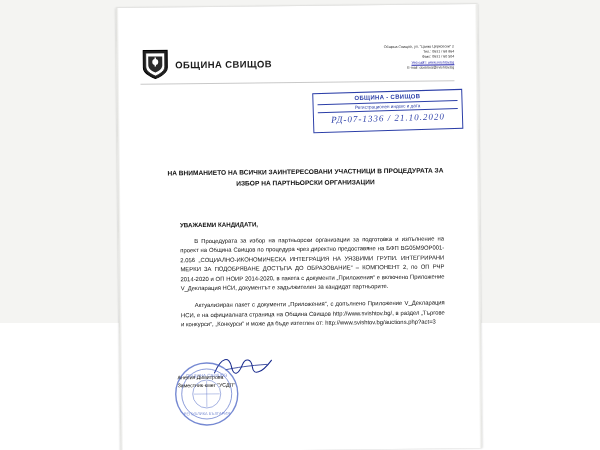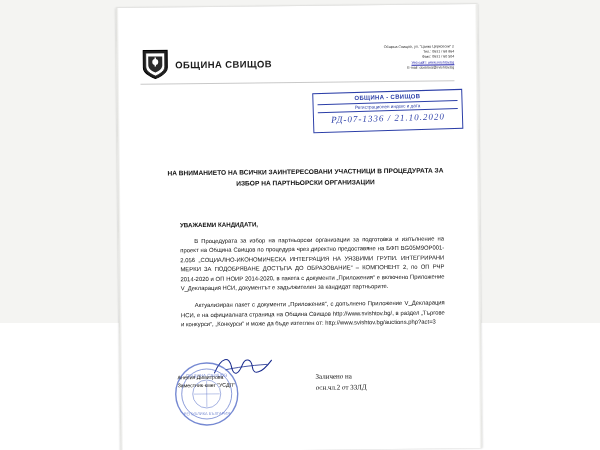--- a/index.html
+++ b/index.html
@@ -269,19 +269,15 @@
       <path d="M35 22 L35 48" stroke="#3b57bf" stroke-width="0.7" opacity="0.6"></path>
       <text x="35" y="18" font-size="4.5" fill="#3b57bf" text-anchor="middle" font-family="Liberation Sans, sans-serif" opacity="0.8">ОБЩИНА СВИЩОВ</text>
       <text x="35" y="56" font-size="4" fill="#3b57bf" text-anchor="middle" font-family="Liberation Sans, sans-serif" opacity="0.8">РЕПУБЛИКА БЪЛГАРИЯ</text>
     </svg>
 
     <div class="sig">
       <div>Анелия Димитрова</div>
       <div>Заместник-кмет "УСДП"</div>
     </div>
 
-    <div class="redaction">
-      <div>Заличено на</div>
-      <div>осн.чл.2 от ЗЗЛД</div>
-    </div>
 
   </div>
 </div>
 
 </body></html>

